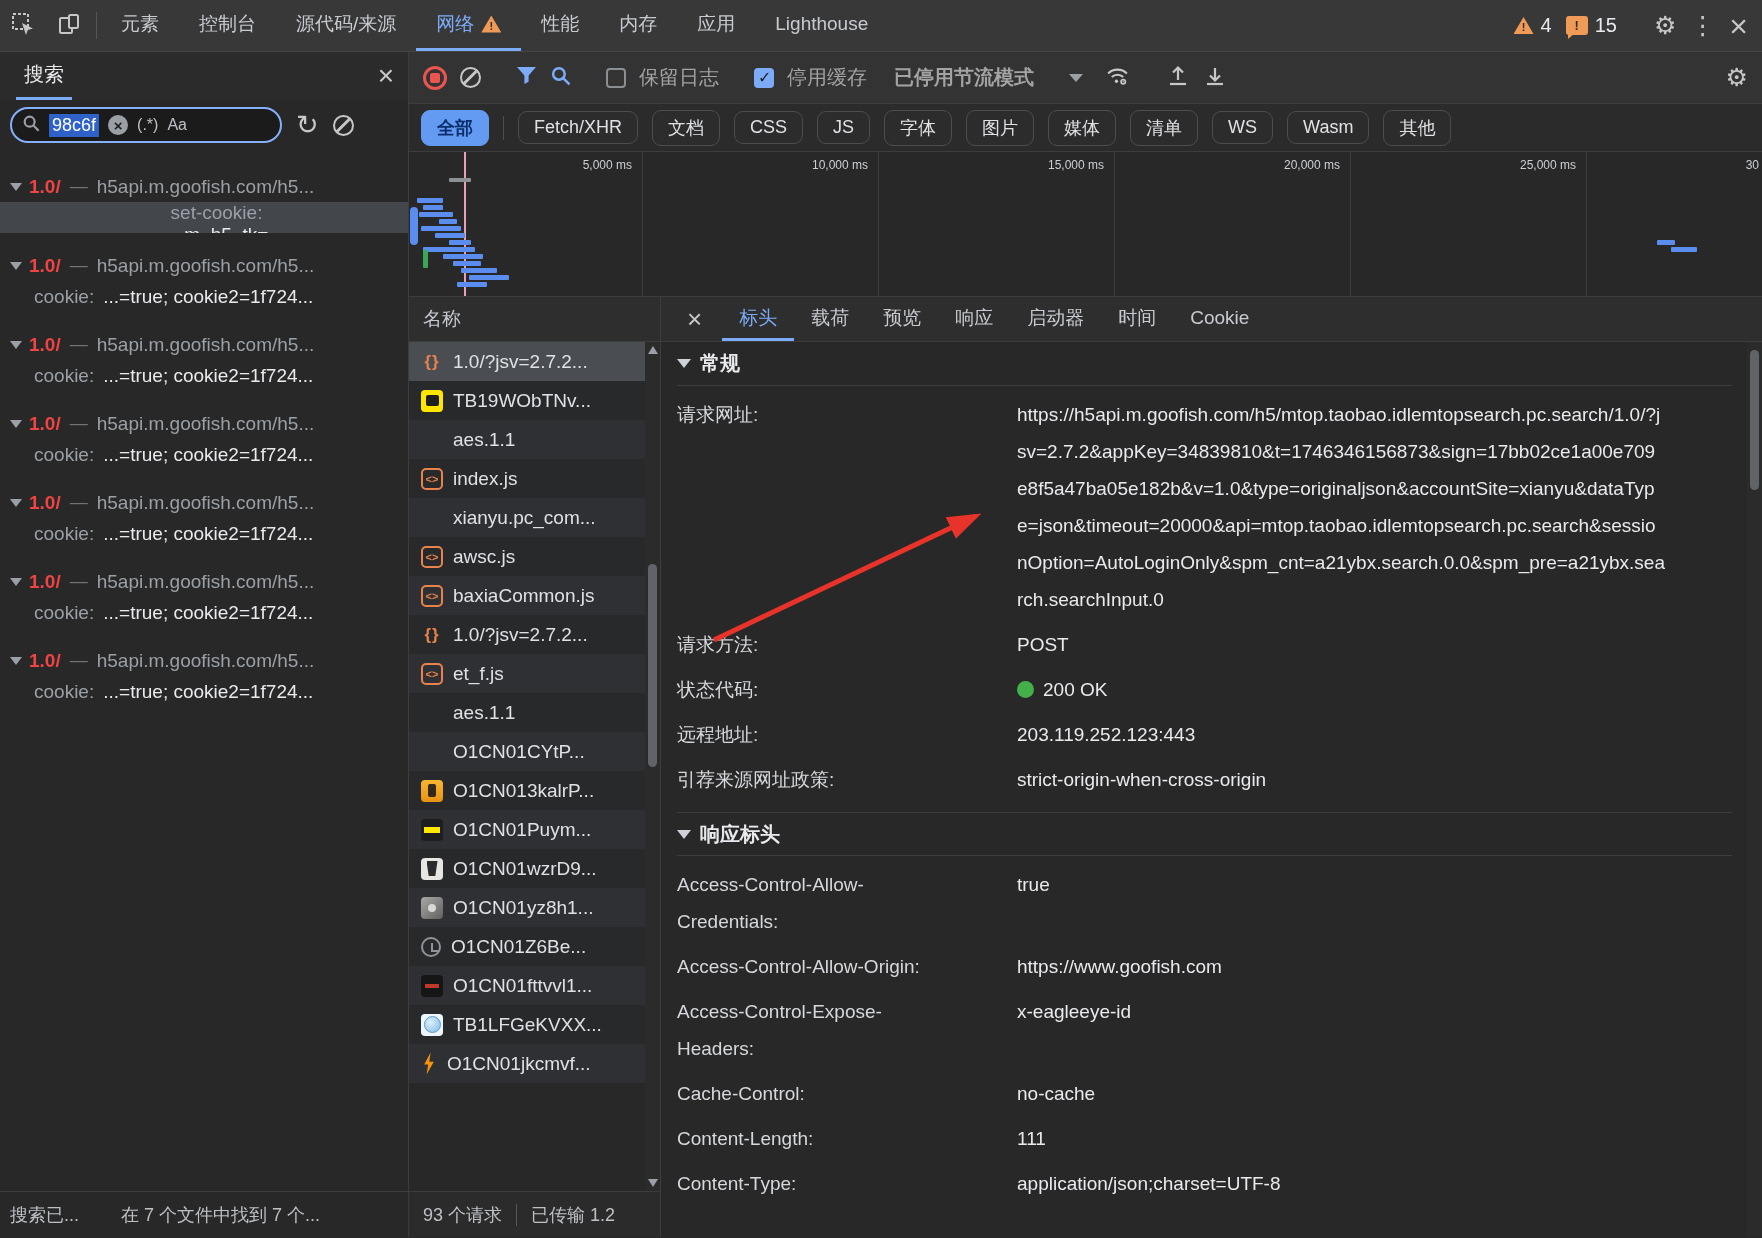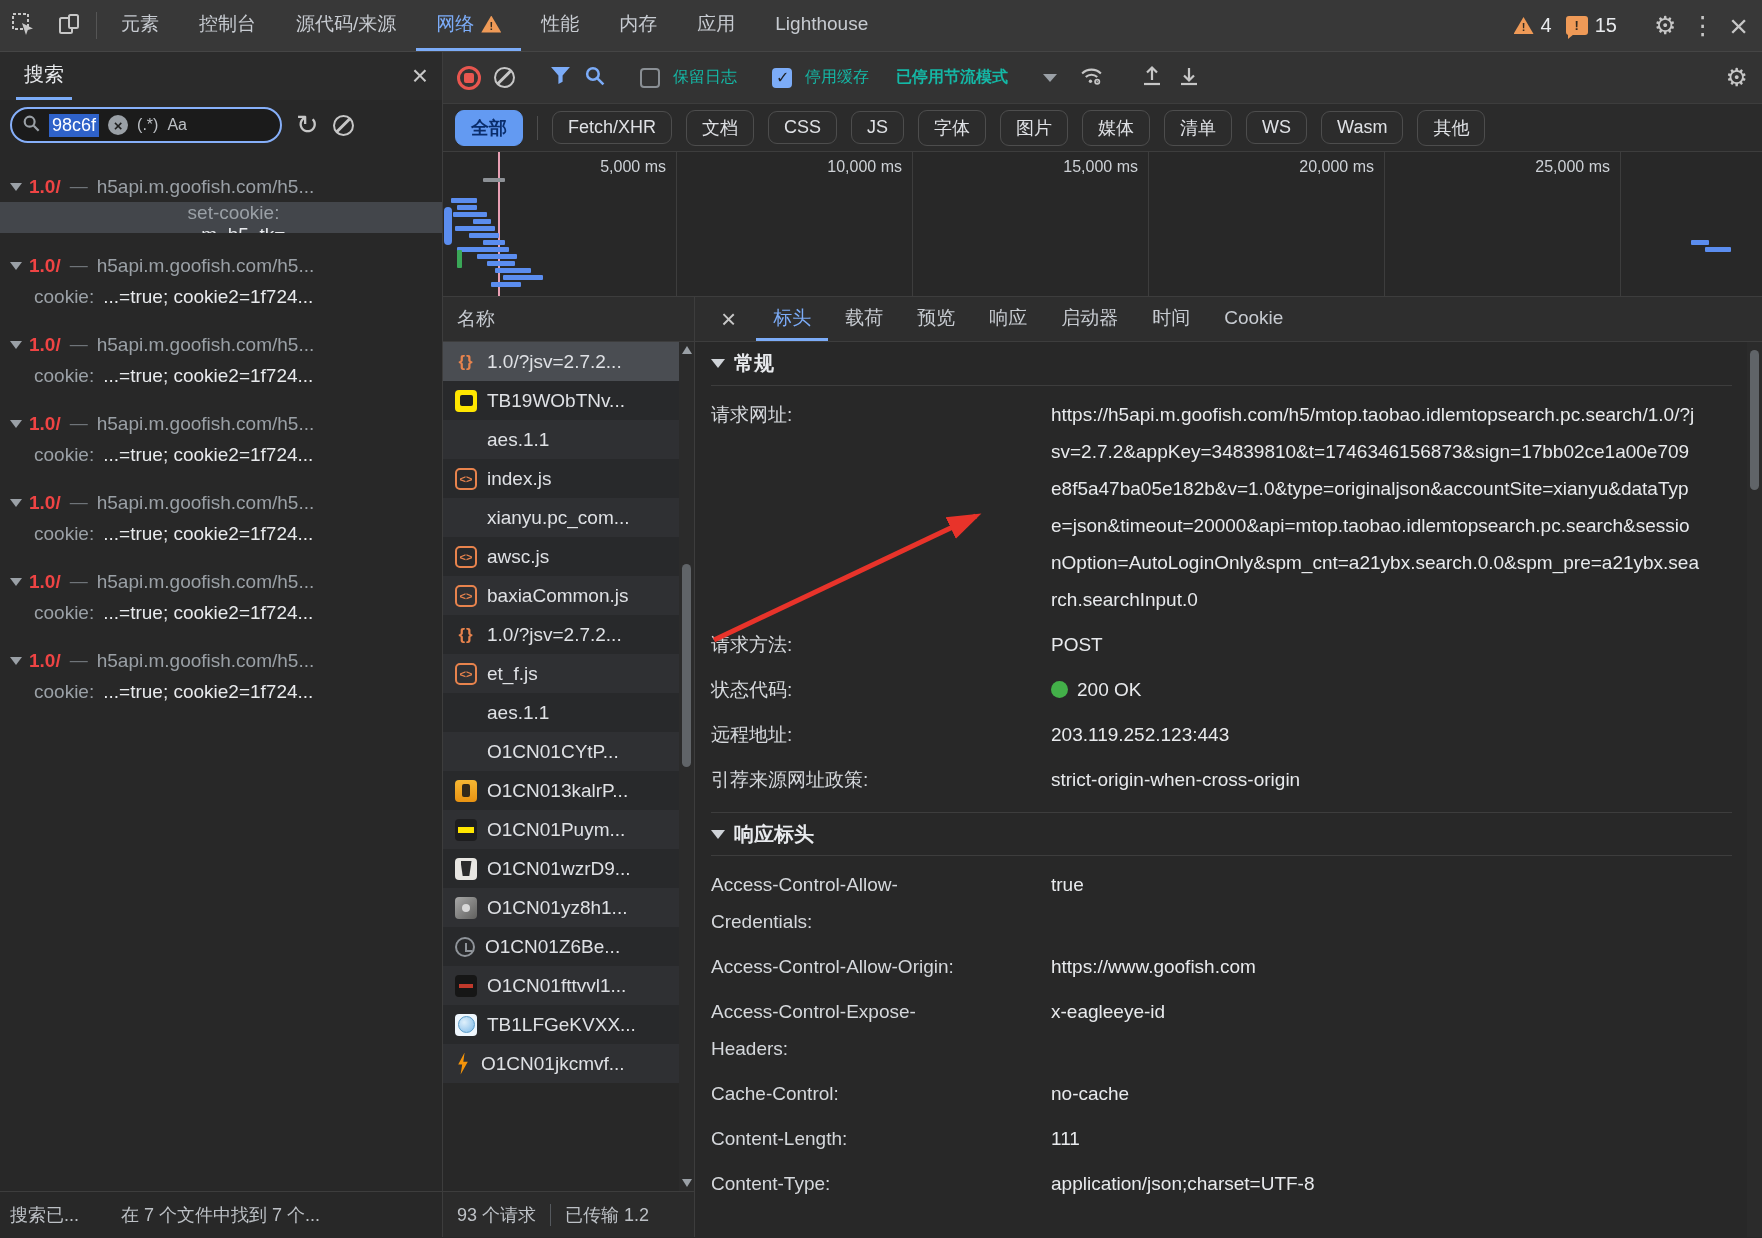--- a/index.html
+++ b/index.html
@@ -18,21 +18,21 @@
   .badge { display:flex; align-items:center; gap:7px; font-size:20px; color:#e8eaed; cursor:pointer; }
   .issue-sq { width:22px; height:19px; background:#ef9a57; border-radius:3px; position:relative; display:flex; align-items:center; justify-content:center; color:#332a20; font-weight:bold; font-size:13px; }
   .issue-sq::after { content:""; position:absolute; left:2px; bottom:-4px; border-left:6px solid #ef9a57; border-bottom:5px solid transparent; }
   .glyph-btn { font-size:25px; color:#c7c7c7; cursor:pointer; line-height:1; }
   .glyph-close { font-size:32px; color:#c7c7c7; cursor:pointer; line-height:1; }
 
   
   .main { display:flex; height:1185px; }
 
   
-  .left-panel { width:443px; flex:none; display:flex; flex-direction:column; background:#282828; border-right:1px solid #3d3d3d; }
+  .left-panel { width:409px; flex:none; display:flex; flex-direction:column; background:#282828; border-right:1px solid #3d3d3d; }
   .drawer-head { height:48px; flex:none; display:flex; align-items:center; background:#2b2b2b; }
   .drawer-tab { margin-left:16px; height:100%; display:flex; align-items:center; padding:0 8px; font-size:20px; color:#e8eaed; border-bottom:3px solid #7cacf8; }
   .drawer-close { margin-left:auto; margin-right:14px; font-size:28px; color:#c7c7c7; cursor:pointer; line-height:1; }
   .search-row { height:50px; flex:none; display:flex; align-items:center; gap:14px; padding:0 10px; }
   .search-pill { display:flex; align-items:center; gap:9px; height:36px; border-radius:18px; border:2px solid #86aff9; background:#1b1b1b; padding:0 10px; width:272px; }
   .sel-text { font-size:18px; color:#fff; background:#2f62c9; padding:1px 3px; }
   .clear-circle { width:20px; height:20px; border-radius:50%; background:#9aa0a6; color:#1f1f1f; display:flex; align-items:center; justify-content:center; font-size:15px; font-weight:bold; cursor:pointer; flex:none; }
   .mini-tool { color:#bdc1c6; font-size:16px; cursor:pointer; white-space:nowrap; }
   .refresh-glyph { font-size:27px; color:#c7c7c7; cursor:pointer; line-height:1; }
   .block-icon { width:21px; height:21px; border:2.5px solid #c7c7c7; border-radius:50%; position:relative; cursor:pointer; flex:none; }
@@ -52,34 +52,34 @@
   .drawer-status { height:46px; flex:none; border-top:1px solid #3d3d3d; display:flex; align-items:center; gap:42px; padding-left:10px; font-size:18px; color:#bdc1c6; white-space:nowrap; overflow:hidden; }
 
   
   .right-panel { flex:1; display:flex; flex-direction:column; min-width:0; }
   .net-toolbar { height:52px; flex:none; background:#333333; border-bottom:1px solid #3d3d3d; display:flex; align-items:center; gap:13px; padding:0 14px; }
   .record-btn { width:24px; height:24px; border-radius:50%; border:3px solid #e8564f; position:relative; cursor:pointer; flex:none; }
   .record-btn::after { content:""; position:absolute; left:4px; top:4px; width:10px; height:10px; background:#e8564f; border-radius:2px; }
   .cb { width:20px; height:20px; border:2px solid #8a8f94; border-radius:4px; flex:none; cursor:pointer; }
   .cb.checked { background:#7cacf8; border-color:#7cacf8; position:relative; }
   .cb.checked::after { content:"✓"; position:absolute; left:2px; top:-2px; color:#202124; font-weight:bold; font-size:16px; }
-  .tb-label { font-size:16px; color:#14b8a6; cursor:pointer; white-space:nowrap; }
+  .tb-label { font-size:20px; color:#a3a3a3; cursor:pointer; white-space:nowrap; }
   .caret-down { width:0; height:0; border-left:7px solid transparent; border-right:7px solid transparent; border-top:8px solid #9aa0a6; display:inline-block; cursor:pointer; }
   .push-right { margin-left:auto; }
 
   .filter-row { height:48px; flex:none; background:#2b2b2b; border-bottom:1px solid #3d3d3d; display:flex; align-items:center; padding:0 12px; gap:16px; }
   .filter-pill { display:flex; align-items:center; gap:10px; height:34px; width:980px; border-radius:17px; background:#3c3c3c; padding:0 14px; color:#9aa0a6; font-size:19px; cursor:text; }
   .chips-row { height:48px; flex:none; background:#2b2b2b; border-bottom:1px solid #3d3d3d; display:flex; align-items:center; gap:14px; padding:0 12px; }
   .chip { padding:5px 15px; border:1px solid #4d4d4d; border-radius:9px; font-size:18px; color:#dfe1e5; background:#2c2c2c; cursor:pointer; white-space:nowrap; }
   .chip.sel { background:#639af2; border-color:#639af2; color:#0a2d6b; font-weight:bold; }
   .chips-sep { width:1px; height:24px; background:#4d4d4d; }
 
   .timeline { height:145px; flex:none; position:relative; background:#282828; border-bottom:1px solid #3d3d3d; overflow:hidden; }
   .tdiv { position:absolute; top:0; bottom:0; width:1px; background:#3d3d3d; }
-  .tlabel { position:absolute; top:6px; width:160px; text-align:right; font-size:16px; color:#cdd1d6; }
+  .tlabel { position:absolute; top:6px; width:160px; text-align:right; font-size:12px; color:#cdd1d6; }
   .tbar { position:absolute; background:#5b8def; border-radius:1px; }
   .tbar.g { background:#8d9196; }
   .tbar.gr { background:#3aa757; }
   .pink-line { position:absolute; top:0; bottom:0; width:2px; left:55px; background:#e9a0b4; }
   .tl-handle { position:absolute; left:1px; top:55px; width:8px; height:38px; background:#5b8def; border-radius:4px; }
 
   .content-split { flex:1; display:flex; min-height:0; }
   .names-col { width:252px; flex:none; display:flex; flex-direction:column; border-right:1px solid #3d3d3d; position:relative; background:#282828; }
   .names-header { height:45px; flex:none; background:#2e2e2e; border-bottom:1px solid #3d3d3d; display:flex; align-items:center; padding-left:14px; font-size:19px; color:#c7cbd1; }
   .reqrows { flex:1; overflow:hidden; }

